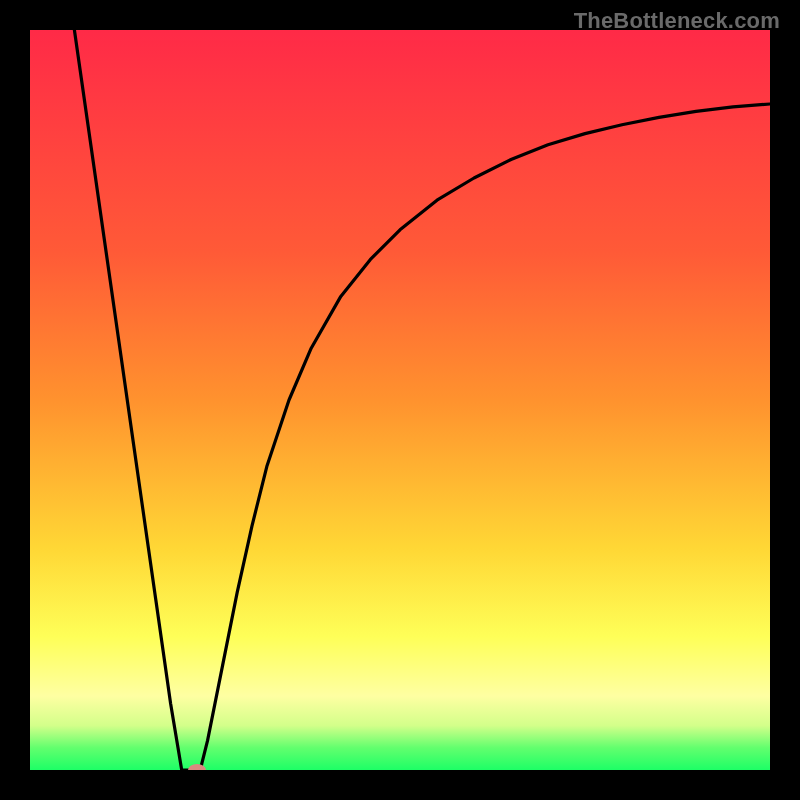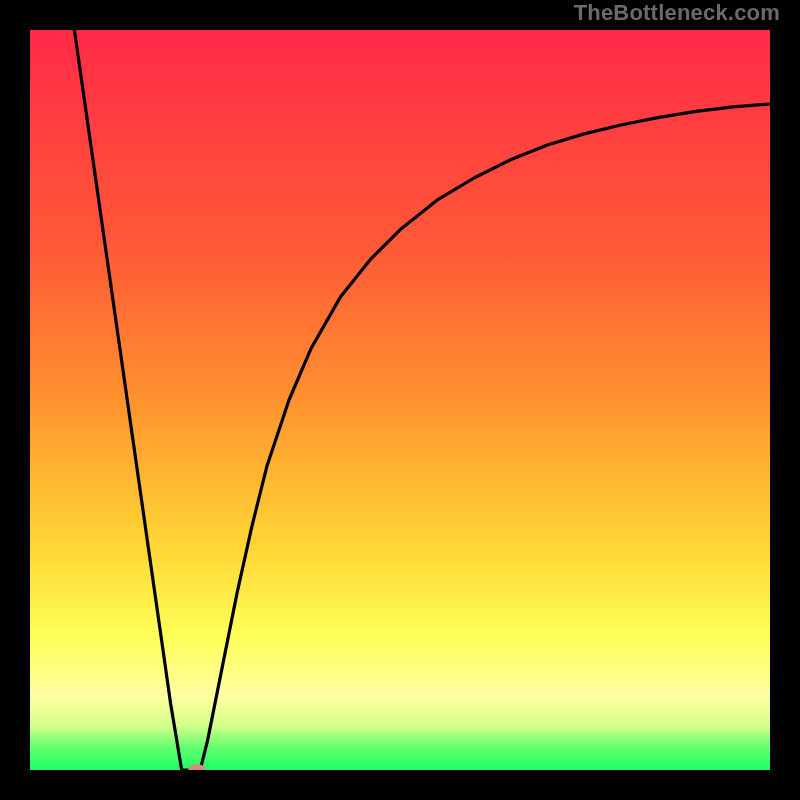--- a/index.html
+++ b/index.html
@@ -27,21 +27,21 @@
   .gradient-bg {
     position: absolute;
     inset: 0;
   }
   .curve-svg {
     position: absolute;
     inset: 0;
   }
   .watermark {
     position: absolute;
-    top: 0;
+    top: 8px;
     right: 20px;
     font-family: Arial, Helvetica, sans-serif;
     font-size: 22px;
     font-weight: 600;
     color: #6a6a6a;
     letter-spacing: 0.2px;
   }
   .marker {
     position: absolute;
     width: 18px;

